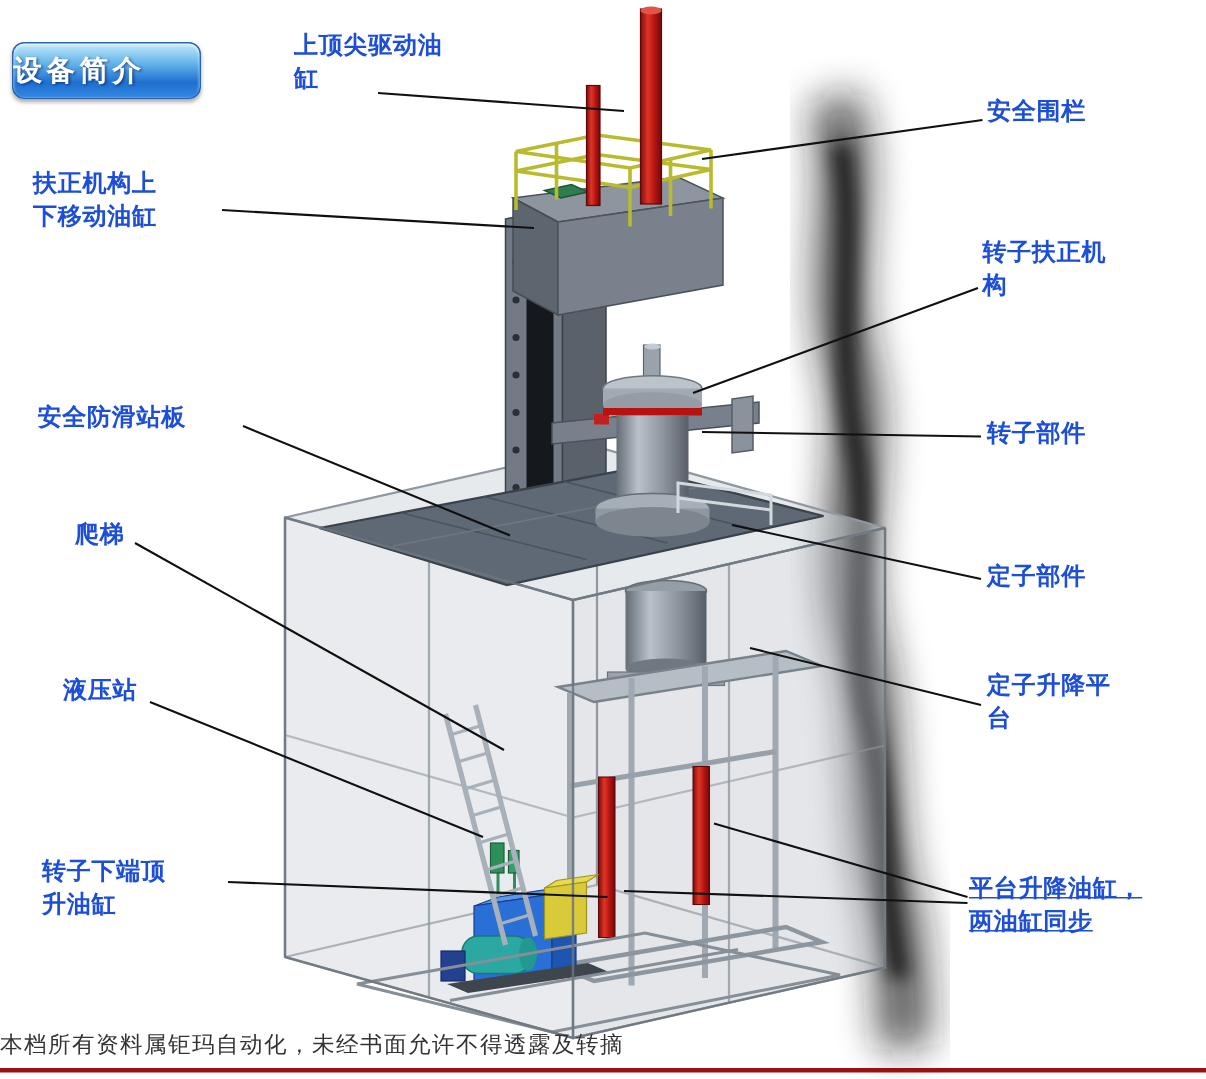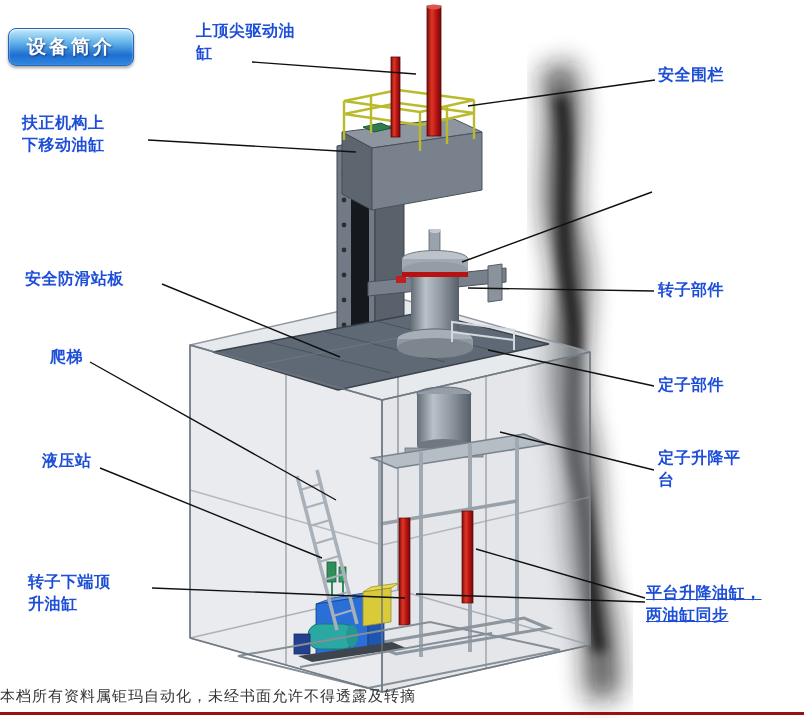--- a/index.html
+++ b/index.html
@@ -27,21 +27,21 @@
   .lb10 { left:658px; top:447px; }
   .lb11 { left:28px;  top:554px;margin-top:17px; }
   .lb12 { left:646px; top:582px;text-decoration:underline; }
 
   .badge {
     position:absolute; left:8px; top:28px; width:126px; height:38px;
     border-radius:8px;
     background:linear-gradient(180deg,#c2eafb 0%,#62b3e9 38%,#1e6fd0 72%,#3287e2 100%);
     border:1px solid #2a66b0;
     box-shadow:0 2px 3px rgba(0,0,0,0.35), inset 0 1px 2px rgba(255,255,255,0.75);
-    display:flex; align-items:center; justify-content:center;
+    display:flex; align-items:center; 
     color:#fff; font-size:19px; font-weight:700; letter-spacing:3px;
     text-shadow:1px 1px 2px rgba(0,0,60,0.55);
   }
 
   .footer {
     position:absolute; left:0; right:0; top:687px; text-align:left;
     font-size:15px; color:#333; letter-spacing:1px;
   }
   .red-line {
     position:absolute; left:0; top:712px; width:100%; height:3px; background:#991212;
@@ -244,20 +244,22 @@
 
   <div class="badge">
     <span>设备简介</span>
   </div>
 
   <div class="label lb1">上顶尖驱动油
 缸</div>
   <div class="label lb2">安全围栏</div>
   <div class="label lb3">扶正机构上
 下移动油缸</div>
+  <div class="label lb4">转子扶正机
+构</div>
   <div class="label lb5">安全防滑站板</div>
   <div class="label lb6">转子部件</div>
   <div class="label lb7">爬梯</div>
   <div class="label lb8">定子部件</div>
   <div class="label lb9">液压站</div>
   <div class="label lb10">定子升降平
 台</div>
   <div class="label lb11">转子下端顶
 升油缸</div>
   <div class="label lb12">平台升降油缸，

